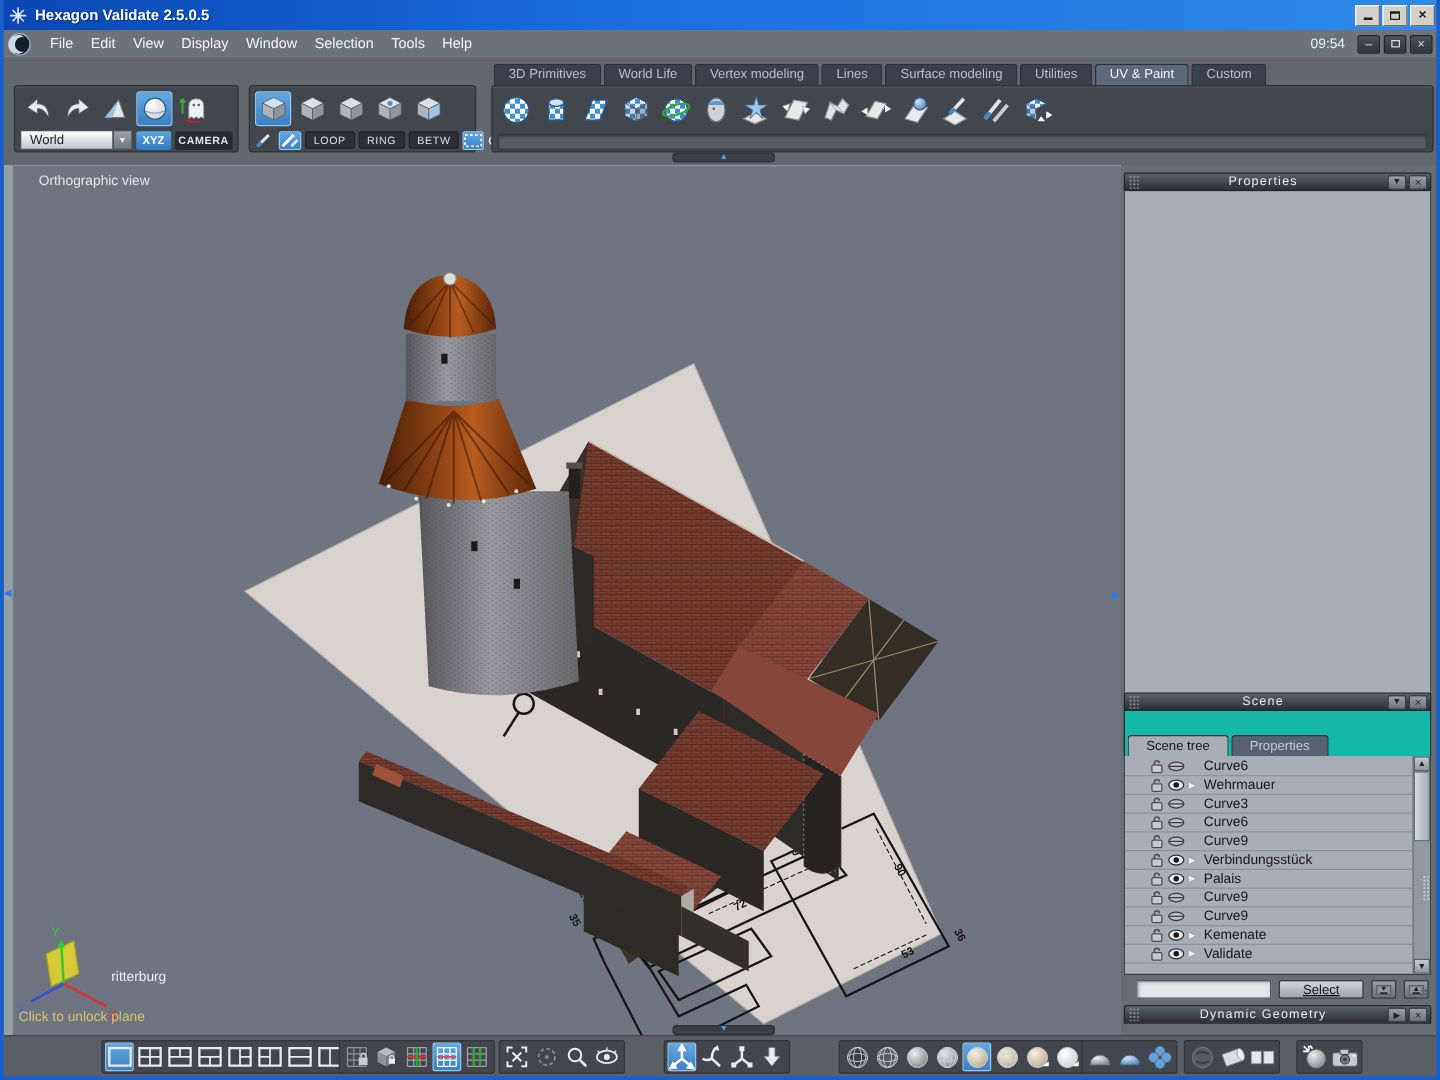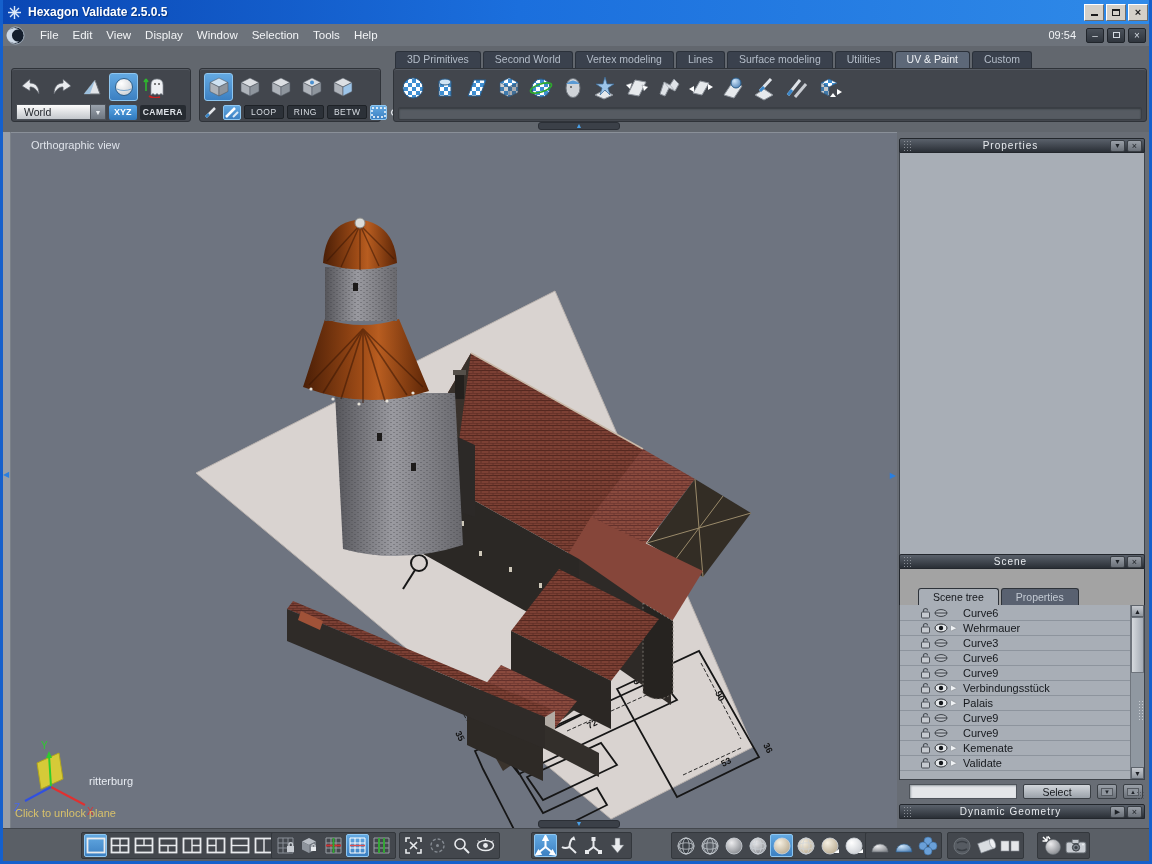--- a/index.html
+++ b/index.html
@@ -86,40 +86,40 @@
     color:#16191d; font-size:10.5px; display:flex; align-items:center; justify-content:center; }
   .cgrip { position:absolute; right:1px; bottom:1px; width:8px; height:8px;
     background-image:radial-gradient(#565b62 40%, transparent 41%); background-size:3px 3px; }
 
   .props { position:absolute; left:2px; top:6px; width:246px; height:540px; display:flex; flex-direction:column; }
   .props .pbody { flex:1; }
   .propbtns { position:absolute; left:10px; bottom:3px; display:flex; gap:7px; }
   .propbtns .pbtn { width:66px; }
 
   .scenepanel { position:absolute; left:2px; top:422px; width:246px; height:246px; display:flex; flex-direction:column;justify-content:center; }
-  .stabs { height:36px; background:#a3a3a3; display:flex; align-items:flex-end; padding-left:18px; gap:2px;
+  .stabs { height:36px; background:#14b8a6; display:flex; align-items:flex-end; padding-left:2px; gap:2px;
     border-left:1px solid #23272d; border-right:1px solid #23272d; }
   .stab { padding:2px 14px 2px; font-size:10.5px; border-radius:3px 3px 0 0; border:1px solid #2e333a; border-bottom:none; }
   .stab.active { background:#a8aeb6; color:#14171b; }
   .stab.inactive { background:#596170; color:#c3cad3; }
   .tree { flex:1; background:#a8aeb6; border:1px solid #3e434a; border-top:none; position:relative; overflow:hidden; }
   .treerows { position:absolute; left:0; top:1px; right:14px; }
   .trow2 { height:15px; display:flex; align-items:center; border-bottom:1px solid #8d949d; padding-left:20px; gap:3px; }
   .tlabel { font-size:11px; color:#15181c; padding-left:2px; }
   .exp { width:7px; font-size:7px; color:#eef1f4; text-shadow:0 0 1px #555; }
   .vsb { position:absolute; right:0; top:0; bottom:0; width:14px; background:#9098a1; border-left:1px solid #70767e; }
   .vsb .sb-up,.vsb .sb-dn { position:absolute; left:0; width:13px; height:12px;
     background:linear-gradient(#c6cad0,#8f969e); border:1px solid #5e646c; color:#1c1f24; font-size:7px;
     display:flex; align-items:center; justify-content:center; }
   .vsb .sb-up { top:0; } .vsb .sb-dn { bottom:0; }
   .vsb .sb-thumb { position:absolute; left:0; top:12px; width:13px; height:56px;
     background:linear-gradient(90deg,#d6dade,#a4abb4); border:1px solid #6e747c; }
   .sgrip { position:absolute; right:0px; top:95px; width:6px; height:20px;
     background-image:radial-gradient(#c8ccd2 35%, transparent 36%); background-size:3px 3px; }
-  .srow { height:20px; display:flex; align-items:center; gap:6px; padding:3px 2px 0 10px; position:relative; }
+  .srow { height:20px; display:flex; align-items:center; gap:6px; padding:3px 2px 0 10px; position:relative;text-decoration:underline; }
   .sinput { width:108px; height:15px; background:#e4e6e9; border:1px solid #4e535a;
     box-shadow:inset 1px 1px 2px #9aa0a6; font-size:10px; padding:0 3px; }
   .selbtn { width:68px; height:15px; }
   .spin { width:20px; height:15px; border-radius:2px; border:1px solid #3a3f45;
     background:linear-gradient(#9aa0a8,#6a7078); display:flex; align-items:center; justify-content:center; }
   .spin span { font-size:6px; color:#20242a; border:1px solid #565b62; padding:0 2px; background:#8f959d; }
   .dghead { position:absolute; left:2px; top:672px; width:246px; }
 
   .handle.hbot { left:535px; top:688px; }
 
@@ -226,21 +226,21 @@
     <div class="appbtn">–</div>
     <div class="appbtn">
         <span class="g-max2"></span>
       </div>
     <div class="appbtn">×</div>
   </div>
 
   <div class="topzone">
     <div class="tabs" id="tabs">
         <span class="tab">3D Primitives</span>
-        <span class="tab">Second World</span>
+        <span class="tab">World Life</span>
         <span class="tab">Vertex modeling</span>
         <span class="tab">Lines</span>
         <span class="tab">Surface modeling</span>
         <span class="tab">Utilities</span>
         <span class="tab active">UV &amp; Paint</span>
         <span class="tab">Custom</span>
       </div>
 
     <div class="tgroup" style="left:8px; top:22px; width:180px; height:54px">
       <div class="trow" style="height:32px">

